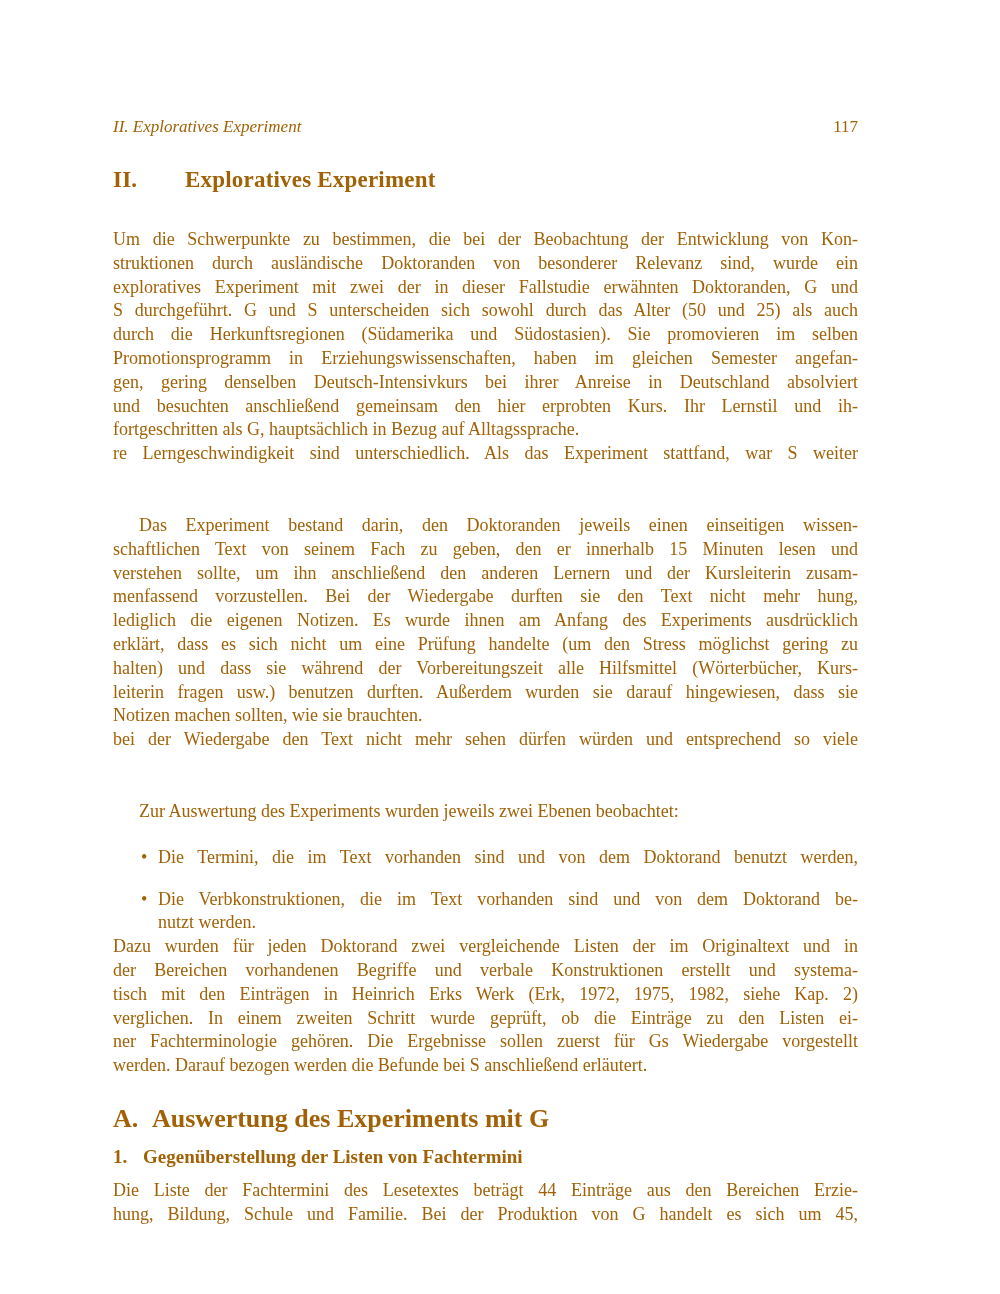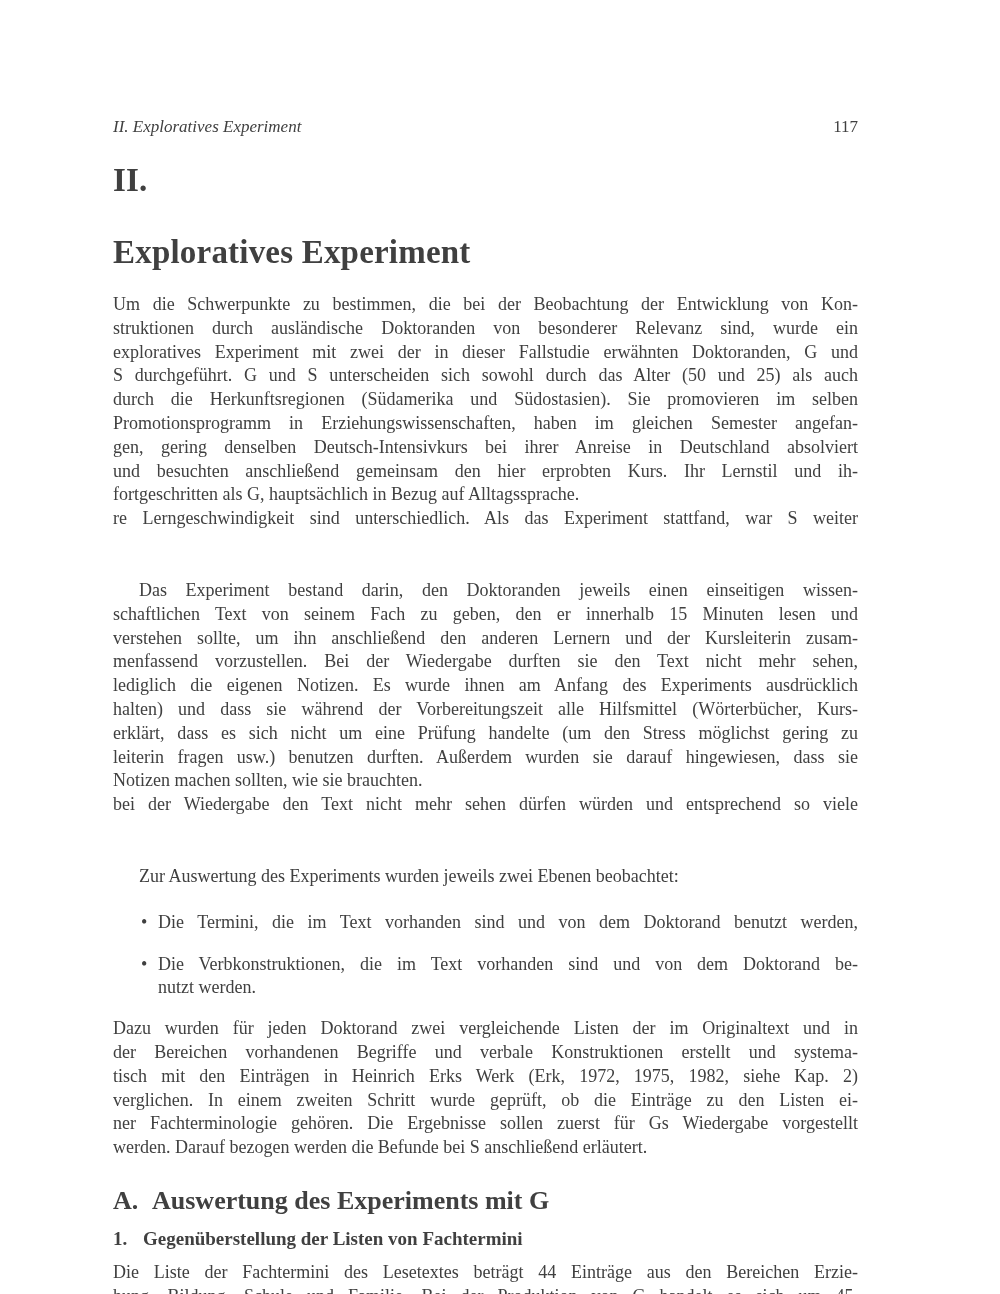--- a/index.html
+++ b/index.html
@@ -1,21 +1,21 @@
 <!DOCTYPE html>
 <html lang="de"><head>
 <meta charset="utf-8">
 <style>
   html, body { margin: 0; padding: 0; background: #ffffff; }
   .page {
     position: relative;
     width: 1000px;
     height: 1294px;
     background: #ffffff;
-    color: #404040;
+    color: #a16207;
     font-family: "Liberation Serif", serif;
     overflow: hidden;
   }
   .content {
     position: absolute;
     left: 113px;
     top: 0;
     width: 745px;
   }
   
@@ -25,30 +25,29 @@
     align-items: baseline;
     margin-top: 116px;
     font-size: 17px;
     line-height: 22px;
   }
   .rh-title { font-style: italic; }
   
   .chapter-title {
     display: flex;
     margin: 22px 0 0 0;
-    font-size: 33px;
+    font-size: 23px;
     line-height: 40px;
     font-weight: bold;
     letter-spacing: 0.2px;
-    flex-direction: column;
   }
   .chapter-title .num { width: 72px; flex: 0 0 72px; }
   
   .para { margin: 0; }
-  .para.first-gap { margin-top: 21px; }
+  .para.first-gap { margin-top: 28px; }
   .line {
     font-size: 18px;
     line-height: 23.8px;
     text-align: justify;
     text-align-last: justify;
     white-space: normal;
   }
   .line.last { text-align-last: left; }
   .line.ind { text-indent: 26px; margin-top: 48px; }
   
@@ -63,21 +62,21 @@
     width: 700px;
   }
   .bullet-item + .bullet-item { margin-top: 18px; }
   .bullet-marker {
     position: absolute;
     left: -17px;
     top: 0;
     font-size: 18px;
     line-height: 23.8px;
   }
-  .after-list { margin-top: 17px; }
+  .after-list { }
   
   .section-heading {
     display: flex;
     margin: 25px 0 0 0;
     font-size: 26px;
     line-height: 32px;
     font-weight: bold;
   }
   .section-heading .num { width: 39px; flex: 0 0 39px; }
   .subsection-heading {
@@ -116,24 +115,24 @@
       <div class="line">gen, gering denselben Deutsch-Intensivkurs bei ihrer Anreise in Deutschland absolviert</div>
       <div class="line">und besuchten anschließend gemeinsam den hier erprobten Kurs. Ihr Lernstil und ih-</div>
       <div class="line last">fortgeschritten als G, hauptsächlich in Bezug auf Alltagssprache.</div>
       <div class="line">re Lerngeschwindigkeit sind unterschiedlich. Als das Experiment stattfand, war S weiter</div>
     </div>
 
     <div class="para">
       <div class="line ind">Das Experiment bestand darin, den Doktoranden jeweils einen einseitigen wissen-</div>
       <div class="line">schaftlichen Text von seinem Fach zu geben, den er innerhalb 15 Minuten lesen und</div>
       <div class="line">verstehen sollte, um ihn anschließend den anderen Lernern und der Kursleiterin zusam-</div>
-      <div class="line">menfassend vorzustellen. Bei der Wiedergabe durften sie den Text nicht mehr sehen,</div>
+      <div class="line">menfassend vorzustellen. Bei der Wiedergabe durften sie den Text nicht mehr hung,</div>
       <div class="line">lediglich die eigenen Notizen. Es wurde ihnen am Anfang des Experiments ausdrücklich</div>
+      <div class="line">erklärt, dass es sich nicht um eine Prüfung handelte (um den Stress möglichst gering zu</div>
       <div class="line">halten) und dass sie während der Vorbereitungszeit alle Hilfsmittel (Wörterbücher, Kurs-</div>
-      <div class="line">erklärt, dass es sich nicht um eine Prüfung handelte (um den Stress möglichst gering zu</div>
       <div class="line">leiterin fragen usw.) benutzen durften. Außerdem wurden sie darauf hingewiesen, dass sie</div>
       <div class="line last">Notizen machen sollten, wie sie brauchten.</div>
       <div class="line">bei der Wiedergabe den Text nicht mehr sehen dürfen würden und entsprechend so viele</div>
     </div>
 
     <div class="para">
       <div class="line ind last">Zur Auswertung des Experiments wurden jeweils zwei Ebenen beobachtet:</div>
     </div>
 
     <ul class="bullet-list">

